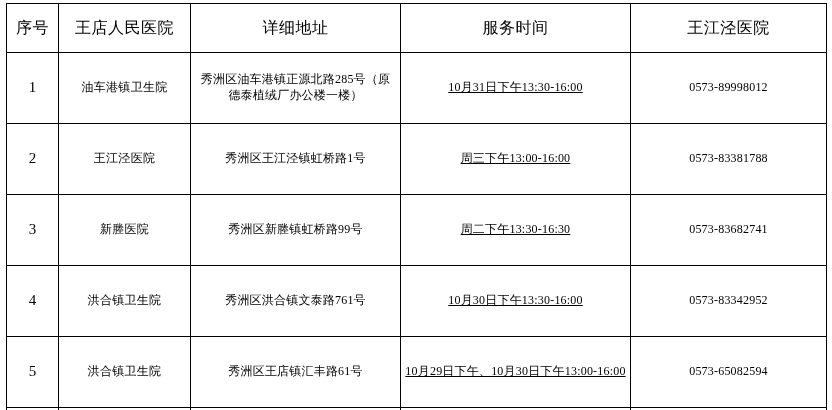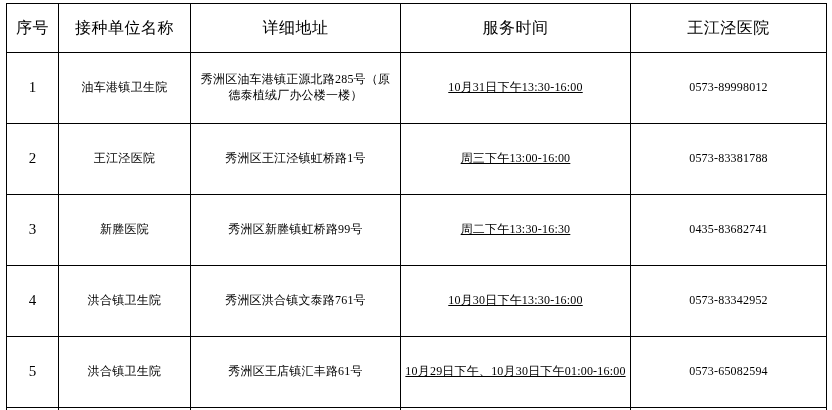--- a/index.html
+++ b/index.html
@@ -55,21 +55,21 @@
   <colgroup>
     <col class="col-index">
     <col class="col-unit">
     <col class="col-address">
     <col class="col-time">
     <col class="col-phone">
   </colgroup>
   <thead>
     <tr>
       <th>序号</th>
-      <th>接种单位名称</th>
+      <th>王店人民医院</th>
       <th>详细地址</th>
       <th>服务时间</th>
       <th>王江泾医院</th>
     </tr>
   </thead>
   <tbody>
     <tr>
       <td class="cell-index">1</td>
       <td class="cell-unit">油车港镇卫生院</td>
       <td class="cell-address">秀洲区油车港镇正源北路285号（原德泰植绒厂办公楼一楼）</td>
@@ -81,34 +81,34 @@
       <td class="cell-unit">王江泾医院</td>
       <td class="cell-address">秀洲区王江泾镇虹桥路1号</td>
       <td class="cell-time">周三下午13:00-16:00</td>
       <td class="cell-phone">0573-83381788</td>
     </tr>
     <tr>
       <td class="cell-index">3</td>
       <td class="cell-unit">新塍医院</td>
       <td class="cell-address">秀洲区新塍镇虹桥路99号</td>
       <td class="cell-time">周二下午13:30-16:30</td>
-      <td class="cell-phone">0435-83682741</td>
+      <td class="cell-phone">0573-83682741</td>
     </tr>
     <tr>
       <td class="cell-index">4</td>
       <td class="cell-unit">洪合镇卫生院</td>
       <td class="cell-address">秀洲区洪合镇文泰路761号</td>
       <td class="cell-time">10月30日下午13:30-16:00</td>
       <td class="cell-phone">0573-83342952</td>
     </tr>
     <tr>
       <td class="cell-index">5</td>
       <td class="cell-unit">洪合镇卫生院</td>
       <td class="cell-address">秀洲区王店镇汇丰路61号</td>
-      <td class="cell-time">10月29日下午、10月30日下午01:00-16:00</td>
+      <td class="cell-time">10月29日下午、10月30日下午13:00-16:00</td>
       <td class="cell-phone">0573-65082594</td>
     </tr>
     <tr>
       <td class="cell-index">6</td>
       <td class="cell-unit">王店镇建设卫生院</td>
       <td class="cell-address">秀洲区王店镇龙源路339号</td>
       <td class="cell-time">10月31日下午13:30-16:30</td>
       <td class="cell-phone">0573-83323012</td>
     </tr>
   </tbody>

